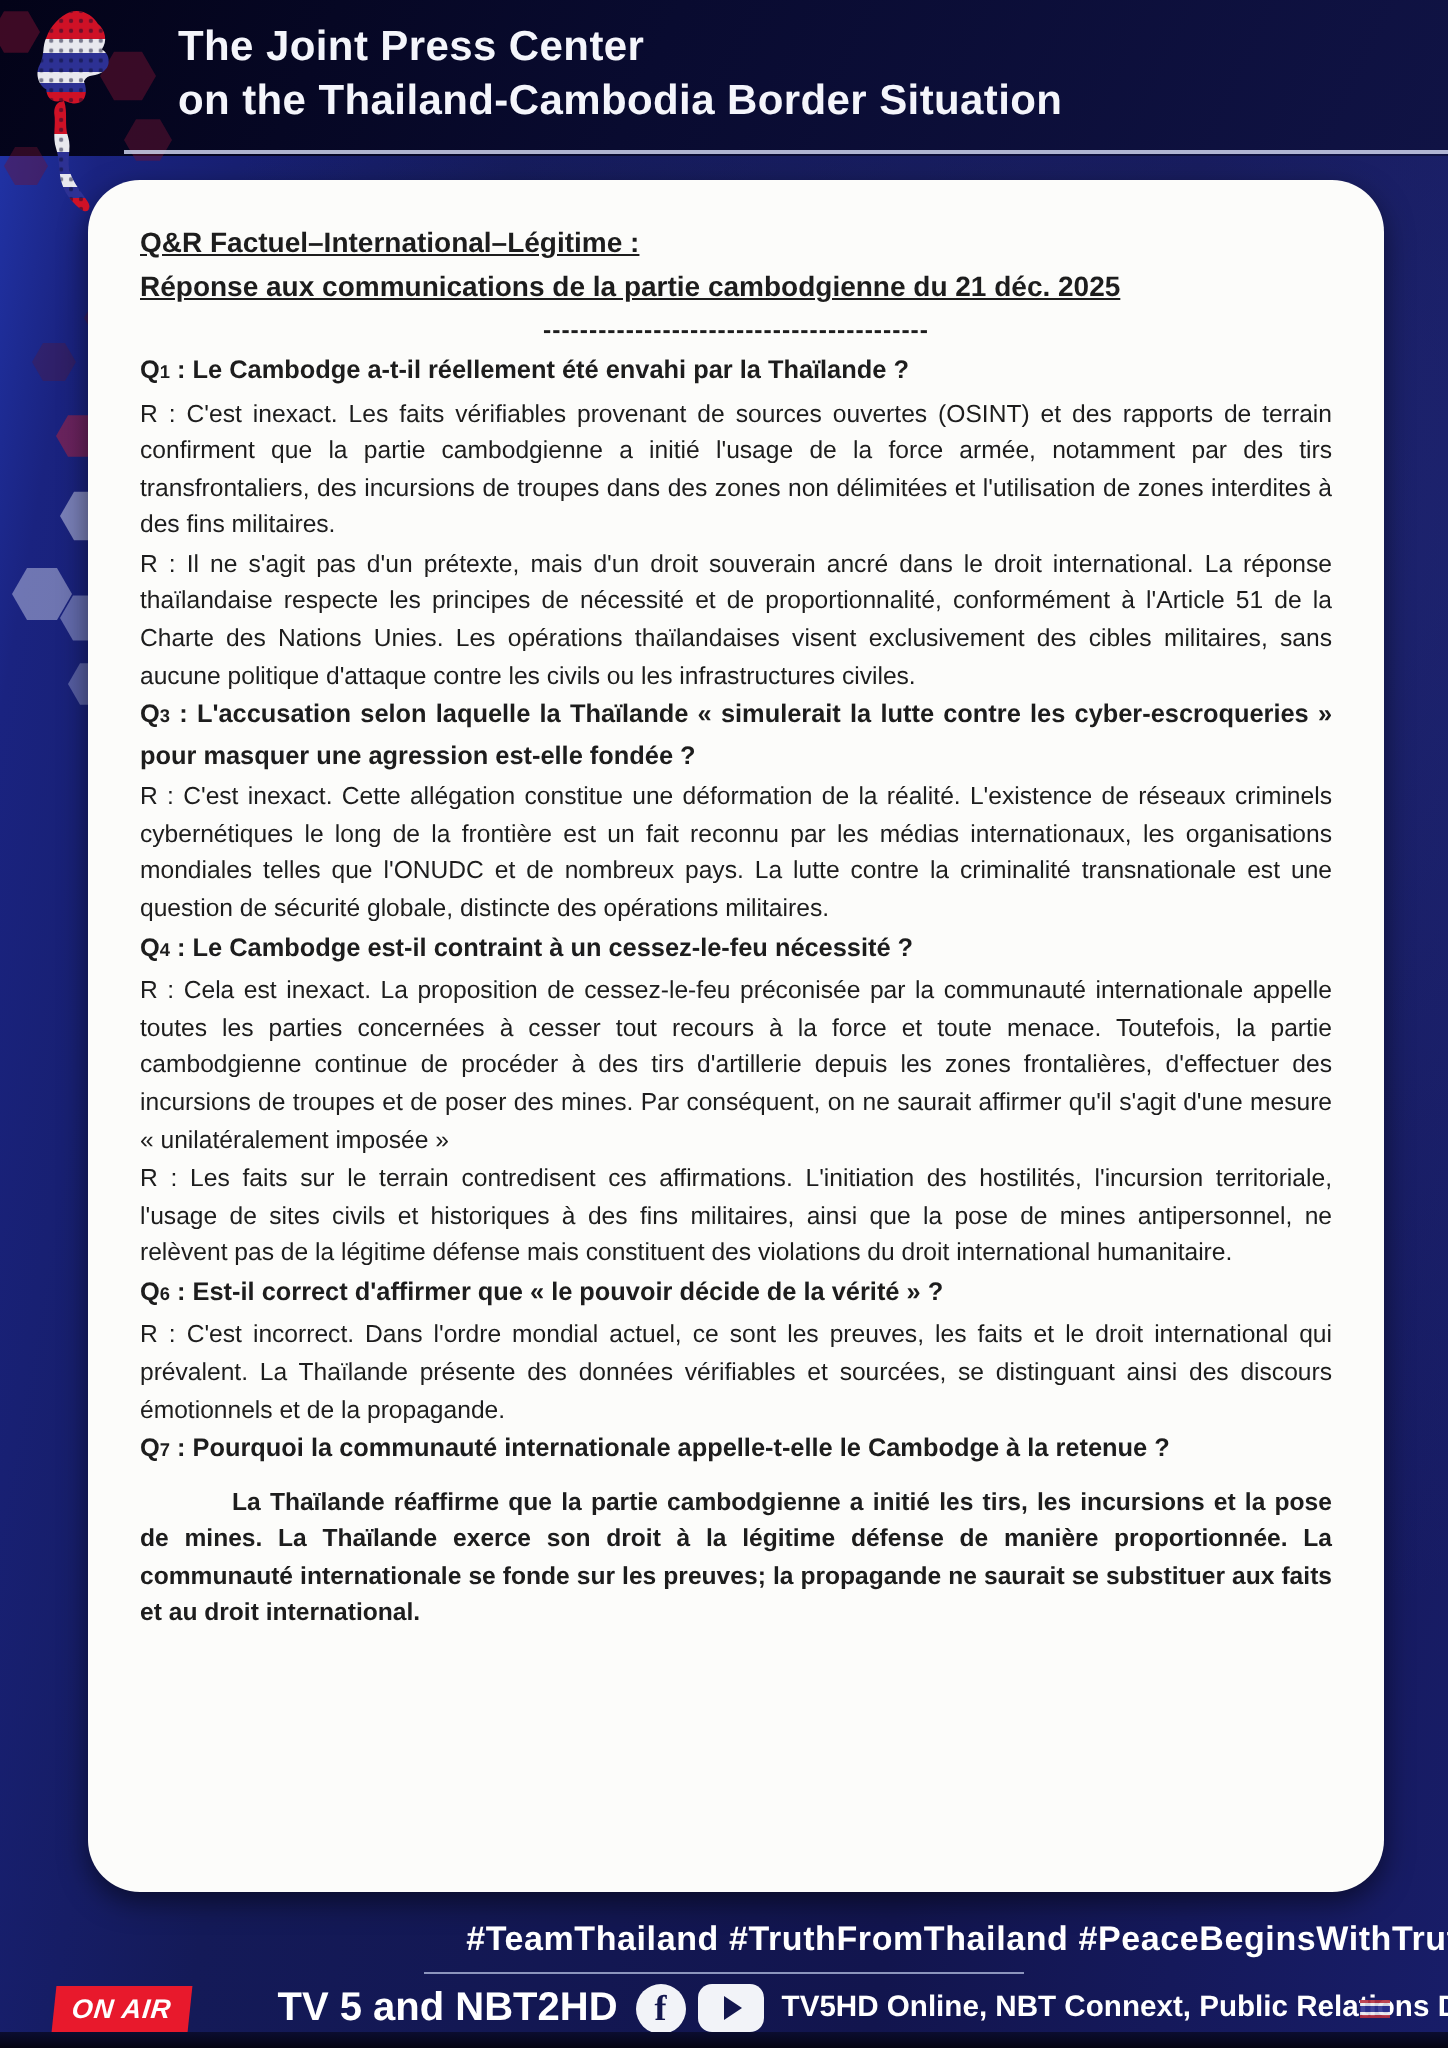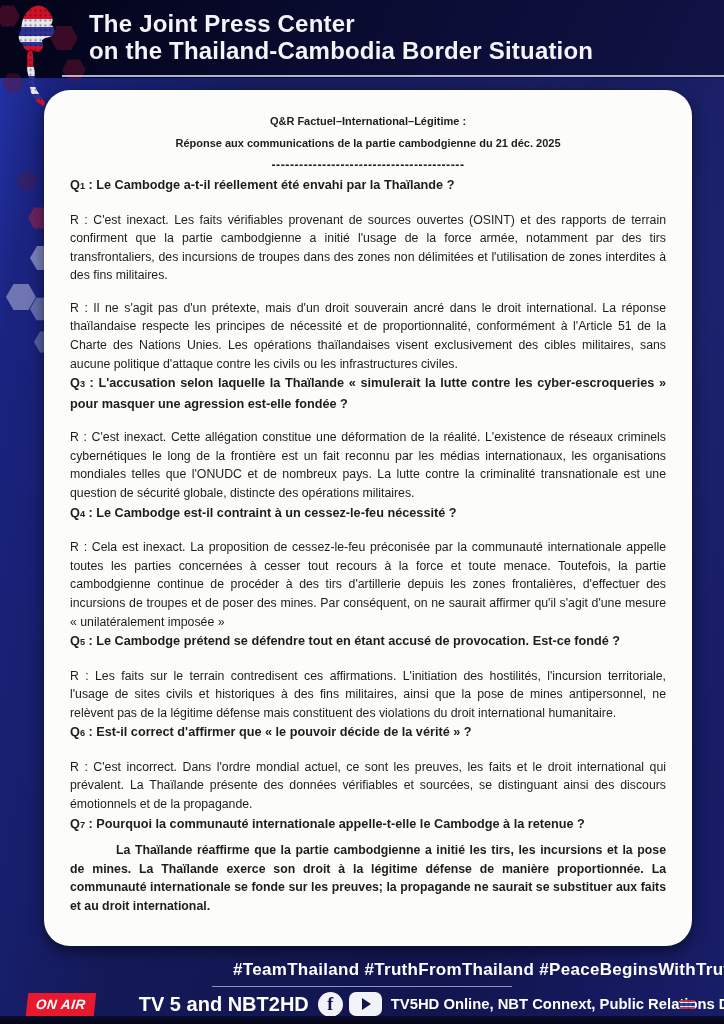--- a/index.html
+++ b/index.html
@@ -14,36 +14,36 @@
   .header{
     position:absolute;left:0;top:0;width:724px;height:78px;
     background:linear-gradient(115deg,#030318 0%,#090b30 45%,#101345 100%);
   }
   .header-rule{
     position:absolute;left:62px;top:75px;right:0;height:2px;
     background:#ccd2ec;opacity:.85;
   }
   .logo{position:absolute;left:8px;top:3px;width:60px;height:104px;z-index:5;}
   .title-block{position:absolute;left:89px;top:10px;z-index:4;}
-  .title-line{color:#f4f5fb;font-weight:bold;font-size:24px;line-height:27px;letter-spacing:.2px;}
+  .title-line{color:#f4f5fb;font-weight:bold;font-size:21px;line-height:27px;letter-spacing:.2px;}
   
   .hex{position:absolute;clip-path:polygon(25% 6.7%,75% 6.7%,100% 50%,75% 93.3%,25% 93.3%,0% 50%);}
   
   .card{
     position:absolute;left:44px;top:90px;width:648px;height:856px;
     background:#fcfcfa;border-radius:26px;box-sizing:border-box;
     padding:20px 26px 16px 26px;
     box-shadow:0 5px 14px rgba(0,0,0,.5);
     color:#1d1d1d;font-size:12.3px;line-height:18.6px;overflow:hidden;z-index:3;
   }
-  .doc-title{text-align:center;font-weight:bold;font-size:11px;line-height:22px;}
+  .doc-title{font-weight:bold;font-size:14px;line-height:22px;text-decoration:underline;}
   .doc-divider{text-align:center;font-weight:bold;letter-spacing:.5px;line-height:18px;margin:2px 0;}
   .question-line{font-weight:bold;font-size:12.7px;text-align:justify;margin-top:1px;line-height:19.5px;}
   .qnum{font-size:9.2px;}
-  .answer-paragraph{text-align:justify;margin-top:14px;}
+  .answer-paragraph{text-align:justify;margin-top:1px;}
   .conclusion{font-weight:bold;text-align:justify;text-indent:46px;margin-top:6px;}
   
   .hashtags{
     position:absolute;left:16px;top:960px;width:724px;text-align:right;
     color:#ffffff;font-weight:bold;font-size:17px;letter-spacing:.3px;z-index:4;
   }
   .footer-rule{
     position:absolute;left:50%;top:986px;width:300px;height:1px;
     transform:translateX(-50%);background:#9aa3c9;opacity:.9;z-index:4;
   }
@@ -150,21 +150,20 @@
     <div class="question-line"><span>Q</span><span class="qnum">3</span><span> : </span><span>L'accusation selon laquelle la Thaïlande « simulerait la lutte contre les cyber-escroqueries » pour masquer une agression est-elle fondée ?</span></div>
     <div class="answer-paragraph">R : C'est inexact. Cette allégation constitue une déformation de la réalité. L'existence de réseaux criminels cybernétiques le long de la frontière est un fait reconnu par les médias internationaux, les organisations mondiales telles que l'ONUDC et de nombreux pays. La lutte contre la criminalité transnationale est une question de sécurité globale, distincte des opérations militaires.</div>
   </div>
 
   <div>
     <div class="question-line"><span>Q</span><span class="qnum">4</span><span> : </span><span>Le Cambodge est-il contraint à un cessez-le-feu nécessité ?</span></div>
     <div class="answer-paragraph">R : Cela est inexact. La proposition de cessez-le-feu préconisée par la communauté internationale appelle toutes les parties concernées à cesser tout recours à la force et toute menace. Toutefois, la partie cambodgienne continue de procéder à des tirs d'artillerie depuis les zones frontalières, d'effectuer des incursions de troupes et de poser des mines. Par conséquent, on ne saurait affirmer qu'il s'agit d'une mesure « unilatéralement imposée »</div>
   </div>
 
   <div>
-    <div class="question-line"><span>Q</span><span class="qnum">5</span><span> : </span><span>Le Cambodge prétend se défendre tout en étant accusé de provocation. Est-ce fondé ?</span></div>
     <div class="answer-paragraph">R : Les faits sur le terrain contredisent ces affirmations. L'initiation des hostilités, l'incursion territoriale, l'usage de sites civils et historiques à des fins militaires, ainsi que la pose de mines antipersonnel, ne relèvent pas de la légitime défense mais constituent des violations du droit international humanitaire.</div>
   </div>
 
   <div>
     <div class="question-line"><span>Q</span><span class="qnum">6</span><span> : </span><span>Est-il correct d'affirmer que « le pouvoir décide de la vérité » ?</span></div>
     <div class="answer-paragraph">R : C'est incorrect. Dans l'ordre mondial actuel, ce sont les preuves, les faits et le droit international qui prévalent. La Thaïlande présente des données vérifiables et sourcées, se distinguant ainsi des discours émotionnels et de la propagande.</div>
   </div>
 
   <div>
     <div class="question-line"><span>Q</span><span class="qnum">7</span><span> : </span><span>Pourquoi la communauté internationale appelle-t-elle le Cambodge à la retenue ?</span></div>

